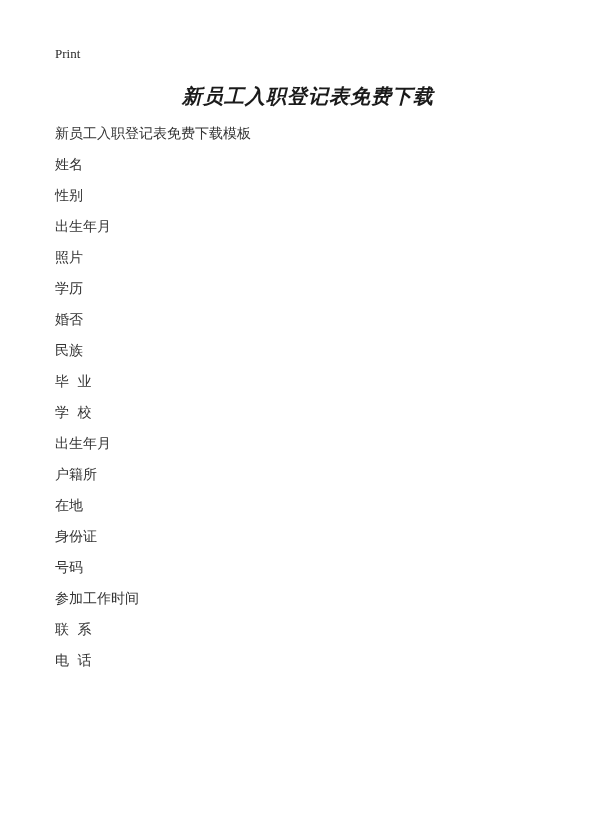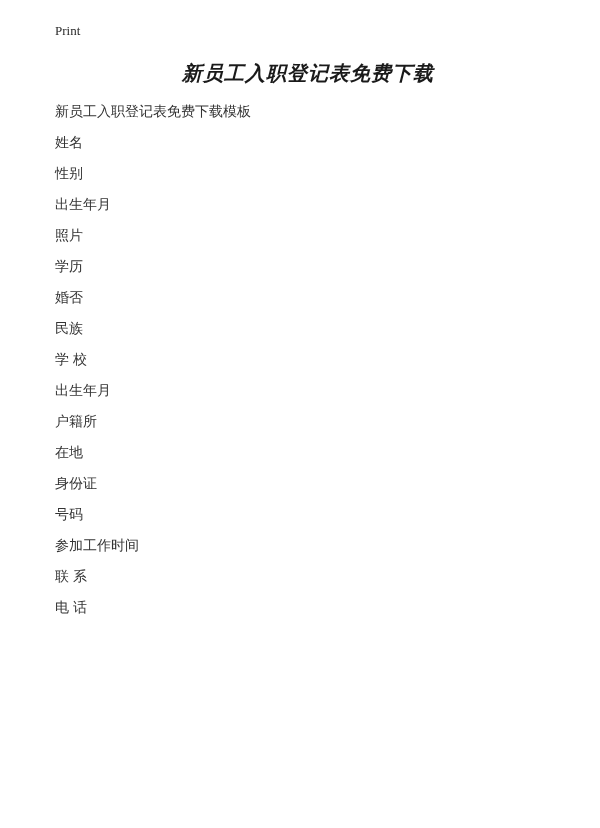--- a/index.html
+++ b/index.html
@@ -11,21 +11,21 @@
     width: 600px;
     height: 828px;
     overflow: hidden;
     font-family: "Liberation Sans", sans-serif;
     color: #333333;
   }
   .page {
     box-sizing: border-box;
     width: 600px;
     height: 828px;
-    padding-top: 22px;
+    padding-top: 45px;
     background: #ffffff;
     border-radius: 24px;
   }
   .print-row {
     margin: 0 0 21px 55px;
     line-height: 16px;
   }
   .print-link {
     font-family: "Liberation Serif", serif;
     font-size: 13px;
@@ -46,20 +46,21 @@
   }
   .content {
     margin-left: 55px;
     width: 470px;
   }
   .content p {
     margin: 0 0 9px 0;
     font-size: 14px;
     line-height: 22px;
     color: #333333;
+    font-family: Liberation Mono, monospace;
   }
 </style>
 </head>
 <body>
 
 <div class="page">
 
   <div class="print-row">
     <a class="print-link">Print</a>
   </div>
@@ -72,20 +73,21 @@
 
 
     <div>
         <p>姓名</p>
         <p>性别</p>
         <p>出生年月</p>
         <p>照片</p>
         <p>学历</p>
         <p>婚否</p>
         <p>民族</p>
+        <p>毕 业</p>
         <p>学 校</p>
         <p>出生年月</p>
         <p>户籍所</p>
         <p>在地</p>
         <p>身份证</p>
         <p>号码</p>
         <p>参加工作时间</p>
         <p>联 系</p>
         <p>电 话</p>
       </div>

